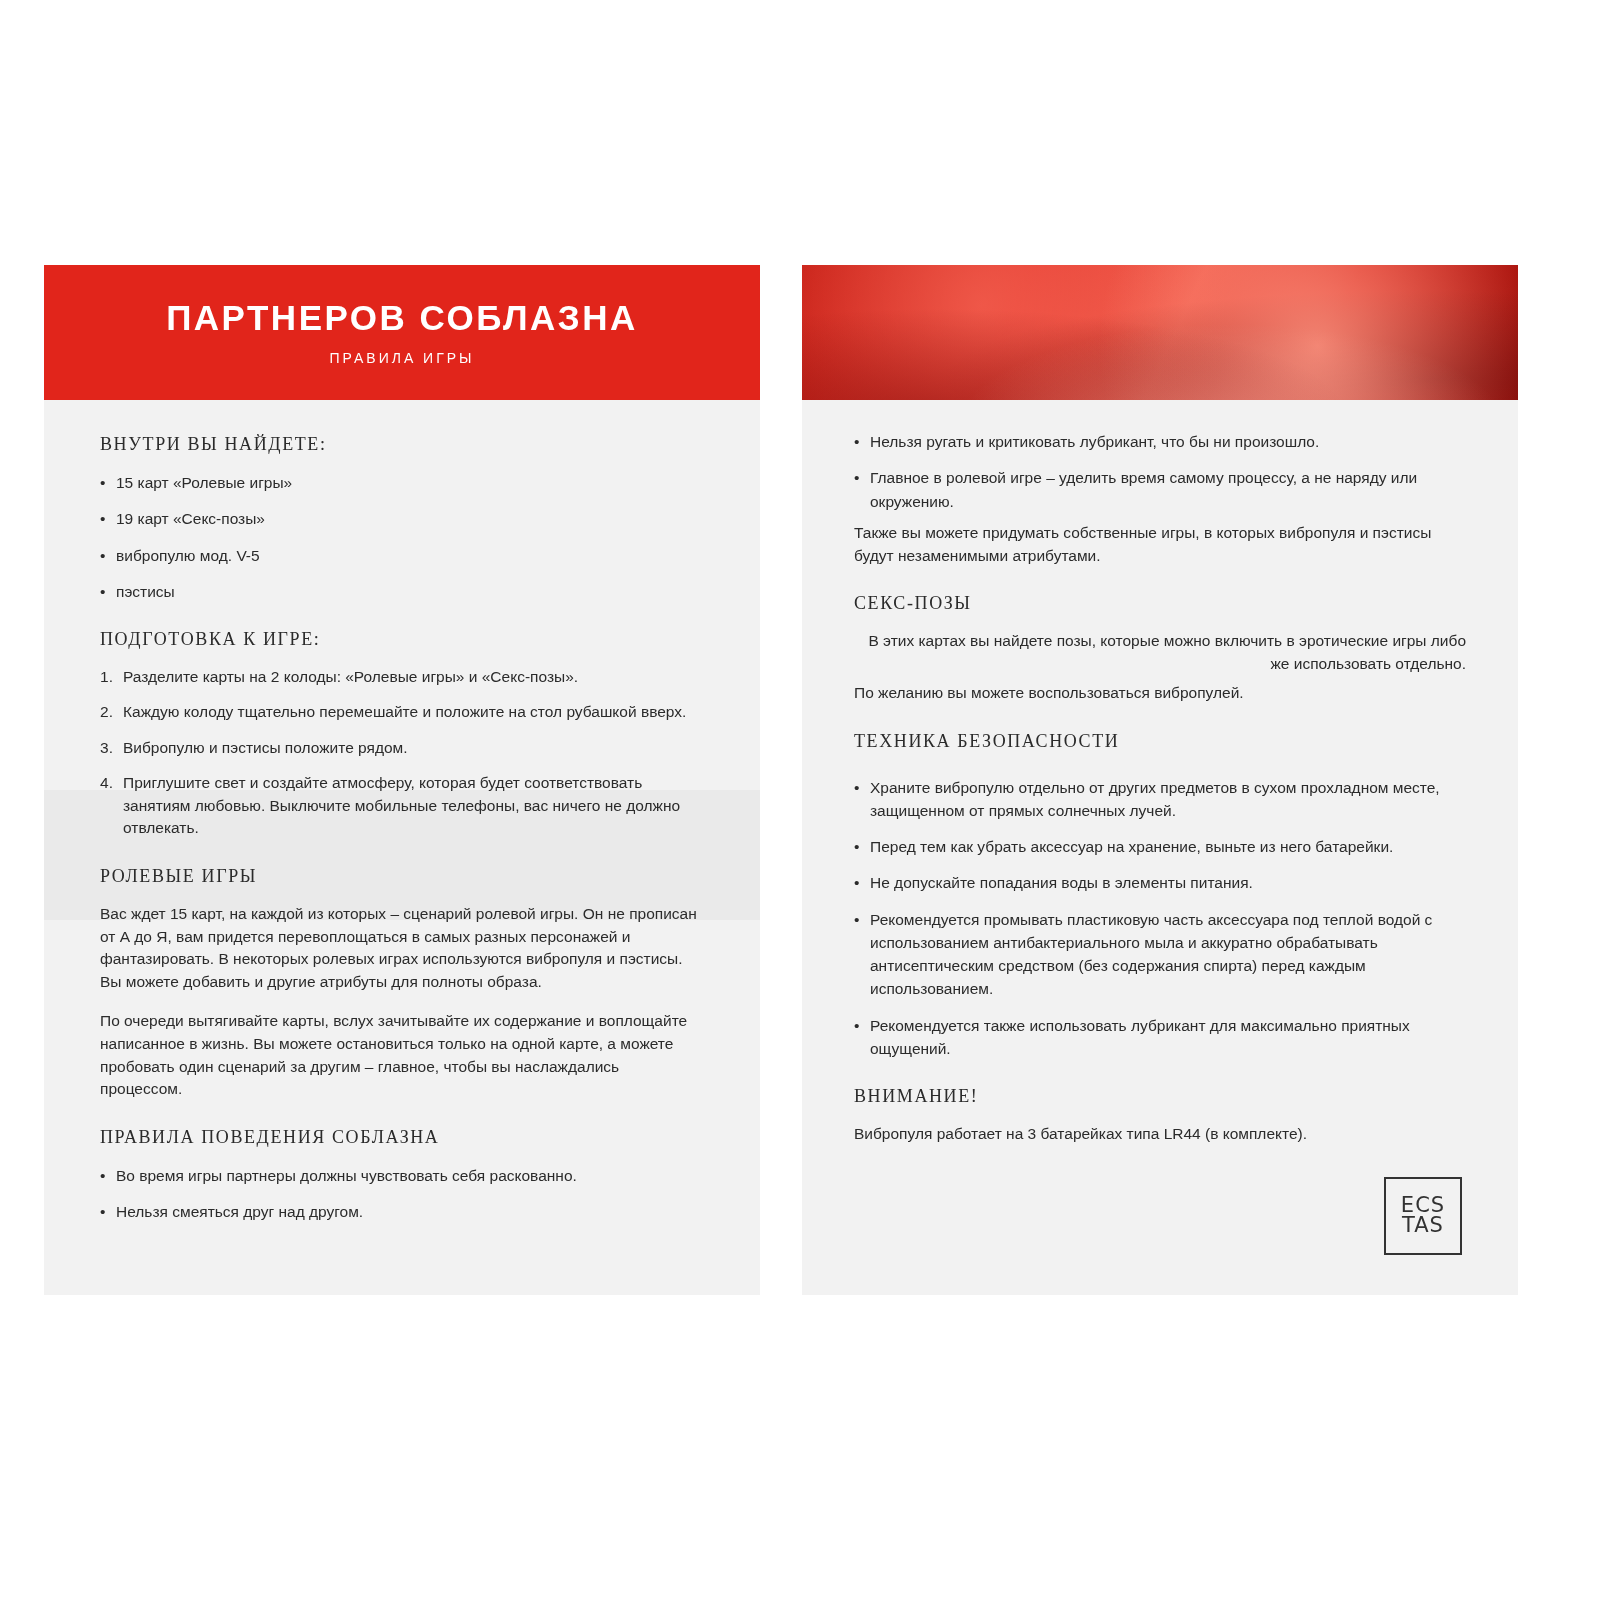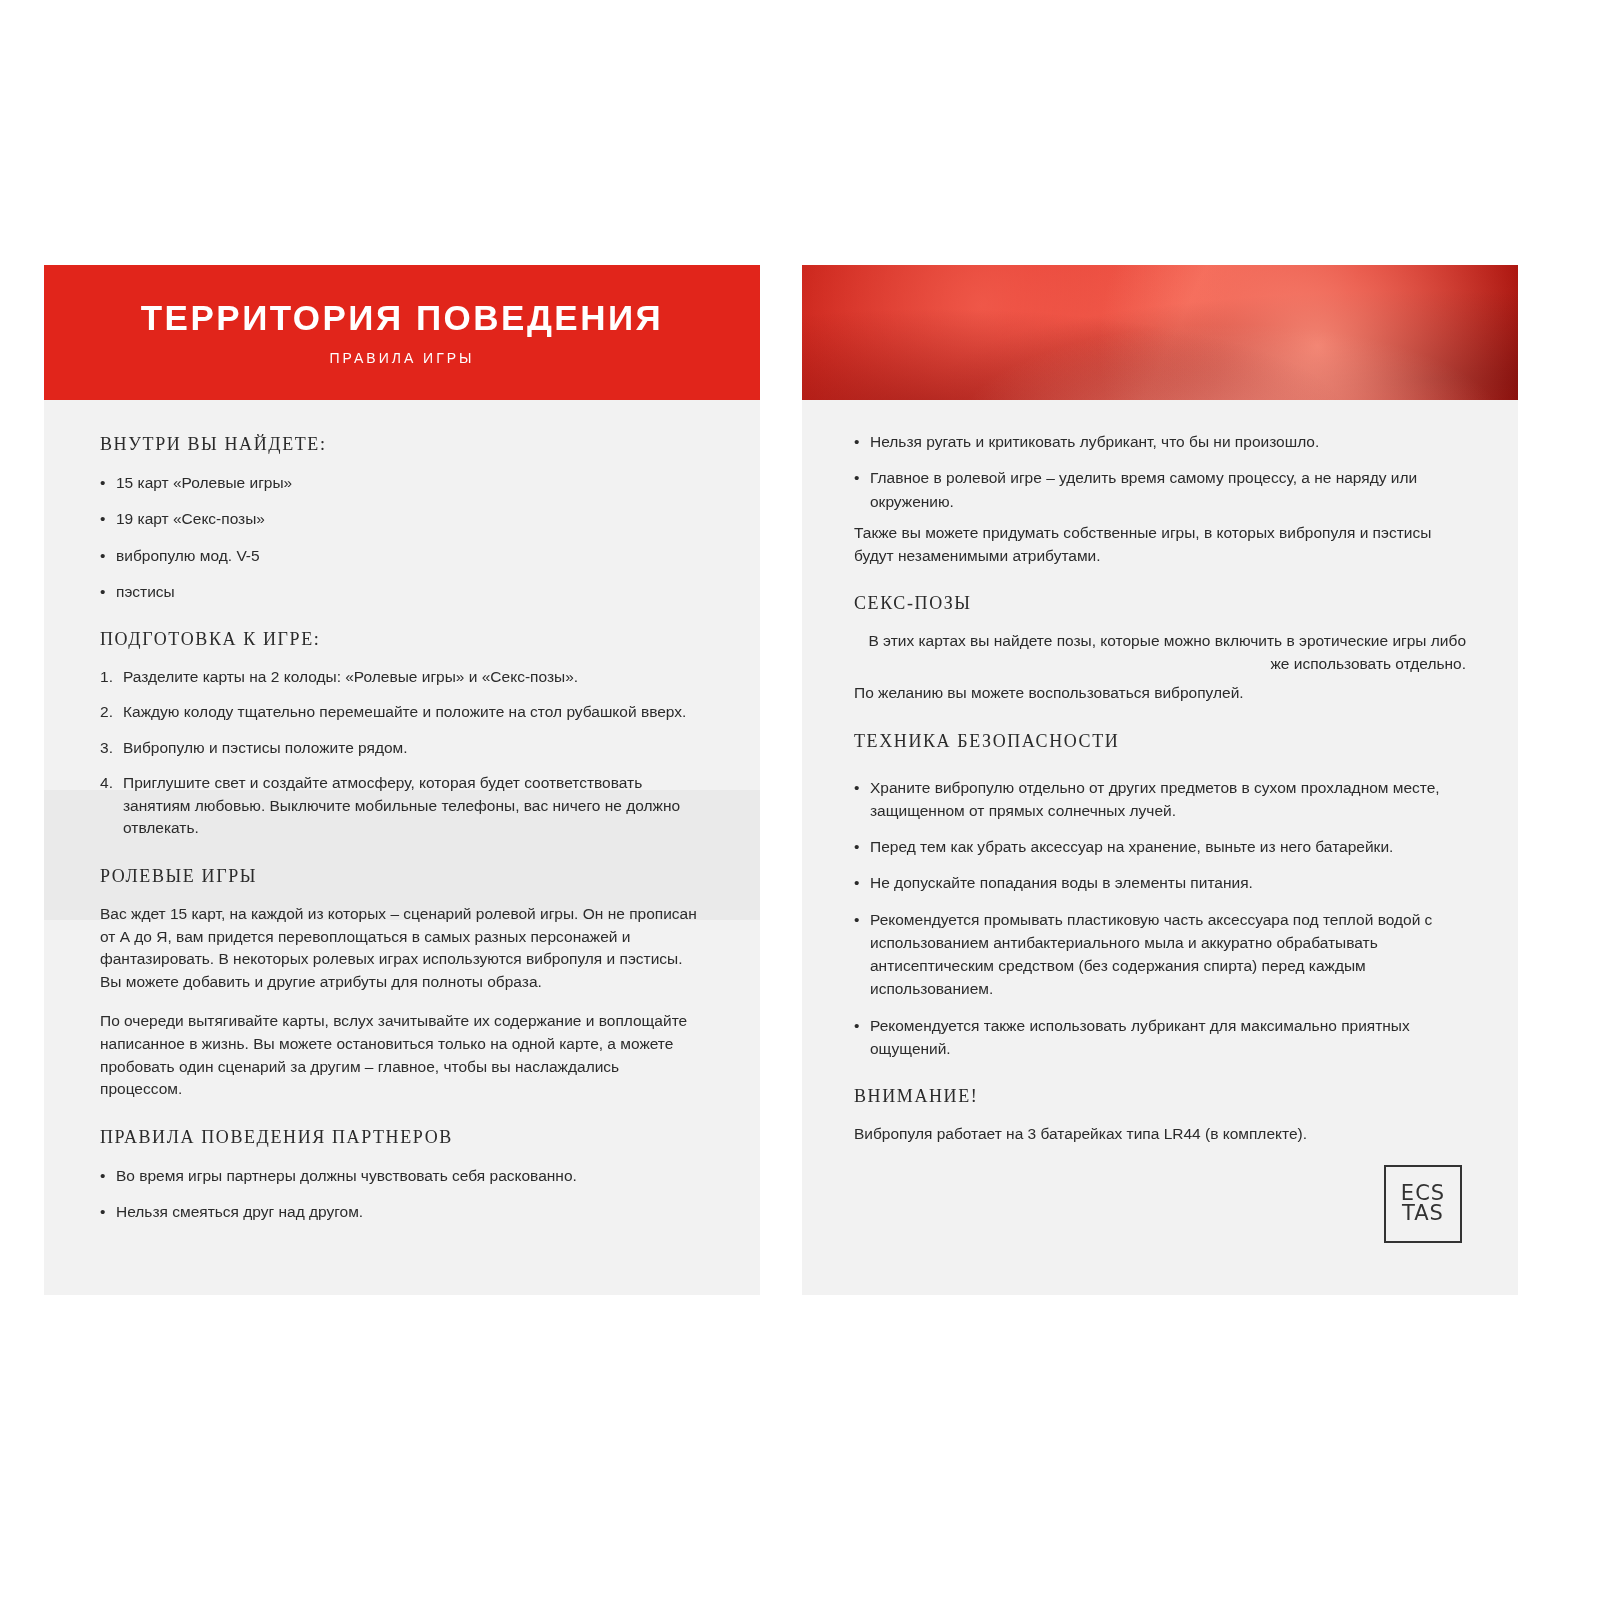--- a/index.html
+++ b/index.html
@@ -130,21 +130,21 @@
     position: absolute;
     left: 0;
     right: 0;
     background: #eaeaea;
   }
   .band-1 { top: 525px; height: 130px; }
 
   .logo-box {
     position: absolute;
     right: 56px;
-    bottom: 52px;
+    bottom: 40px;
     width: 78px;
     height: 78px;
     border: 2px solid #333;
     display: flex;
     flex-direction: column;
     align-items: center;
     justify-content: center;
     line-height: 0.95;
     color: #333;
     font-size: 21px;
@@ -157,21 +157,21 @@
 </style>
 </head>
 <body>
 
 <div class="sheet">
 
   <div class="page page-left">
     <div class="band-shade band-1"></div>
 
     <div class="header-red">
-      <div class="header-title">ТЕРРИТОРИЯ ПОВЕДЕНИЯ</div>
+      <div class="header-title">ПАРТНЕРОВ СОБЛАЗНА</div>
       <div class="header-sub">ПРАВИЛА ИГРЫ</div>
     </div>
 
     <div class="body content-layer">
 
       <div class="block">
         <h2 class="section">ВНУТРИ ВЫ НАЙДЕТЕ:</h2>
         <ul class="bullets">
           <li>15 карт «Ролевые игры»</li>
           <li>19 карт «Секс-позы»</li>
@@ -190,21 +190,21 @@
         </ol>
       </div>
 
       <div class="block">
         <h2 class="section">РОЛЕВЫЕ ИГРЫ</h2>
         <p class="para">Вас ждет 15 карт, на каждой из которых – сценарий ролевой игры. Он не прописан от А до Я, вам придется перевоплощаться в самых разных персонажей и фантазировать. В некоторых ролевых играх используются вибропуля и пэстисы. Вы можете добавить и другие атрибуты для полноты образа.</p>
         <p class="para">По очереди вытягивайте карты, вслух зачитывайте их содержание и воплощайте написанное в жизнь. Вы можете остановиться только на одной карте, а можете пробовать один сценарий за другим – главное, чтобы вы наслаждались процессом.</p>
       </div>
 
       <div class="block">
-        <h2 class="section">ПРАВИЛА ПОВЕДЕНИЯ ПАРТНЕРОВ</h2>
+        <h2 class="section">ПРАВИЛА ПОВЕДЕНИЯ СОБЛАЗНА</h2>
         <ul class="bullets">
           <li>Во время игры партнеры должны чувствовать себя раскованно.</li>
           <li>Нельзя смеяться друг над другом.</li>
         </ul>
       </div>
 
     </div>
   </div>
 
   <div class="page page-right">

